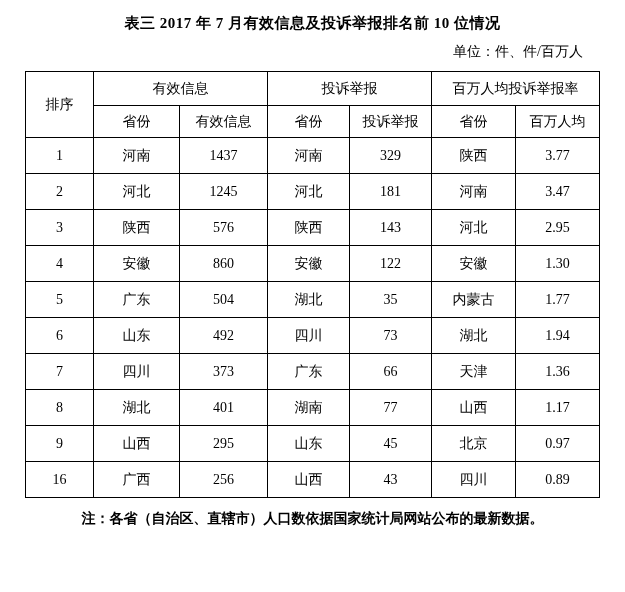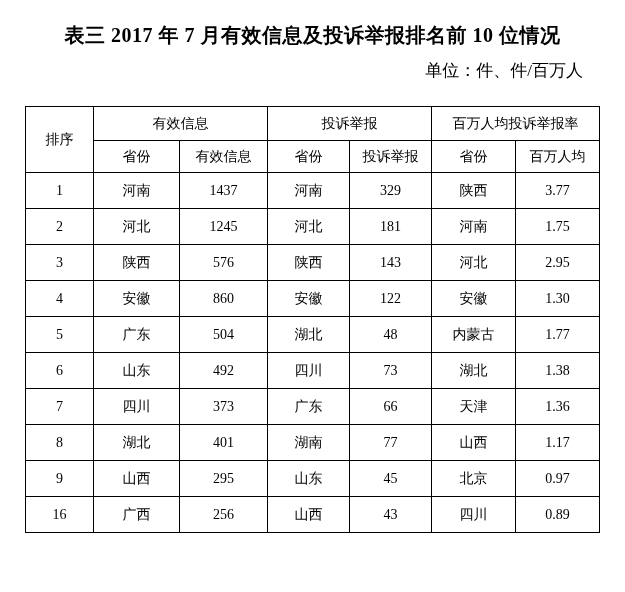--- a/index.html
+++ b/index.html
@@ -16,32 +16,32 @@
   }
   .page {
     position: relative;
     width: 625px;
     height: 592px;
     box-sizing: border-box;
     padding: 0 18px;
   }
   .doc-title {
     text-align: center;
-    font-size: 20px;
+    font-size: 15px;
     font-weight: bold;
     letter-spacing: 0.5px;
-    margin-top: 22px;
+    margin-top: 14px;
     margin-bottom: 10px;
     font-family: "Liberation Serif", "DejaVu Serif", serif;
   }
   .unit-line {
     text-align: right;
-    font-size: 17px;
+    font-size: 14px;
     padding-right: 24px;
-    margin-bottom: 24px;
+    margin-bottom: 10px;
     font-family: "Liberation Serif", "DejaVu Serif", serif;
   }
   table.data-table {
     border-collapse: collapse;
     width: 574px;
     margin: 0 auto;
     table-layout: fixed;
   }
   table.data-table th,
   table.data-table td {
@@ -130,21 +130,21 @@
         <td>陕西</td>
         <td class="num">3.77</td>
       </tr>
       <tr>
         <td class="num">2</td>
         <td>河北</td>
         <td class="num">1245</td>
         <td>河北</td>
         <td class="num">181</td>
         <td>河南</td>
-        <td class="num">1.75</td>
+        <td class="num">3.47</td>
       </tr>
       <tr>
         <td class="num">3</td>
         <td>陕西</td>
         <td class="num">576</td>
         <td>陕西</td>
         <td class="num">143</td>
         <td>河北</td>
         <td class="num">2.95</td>
       </tr>
@@ -155,32 +155,32 @@
         <td>安徽</td>
         <td class="num">122</td>
         <td>安徽</td>
         <td class="num">1.30</td>
       </tr>
       <tr>
         <td class="num">5</td>
         <td>广东</td>
         <td class="num">504</td>
         <td>湖北</td>
-        <td class="num">48</td>
+        <td class="num">35</td>
         <td>内蒙古</td>
         <td class="num">1.77</td>
       </tr>
       <tr>
         <td class="num">6</td>
         <td>山东</td>
         <td class="num">492</td>
         <td>四川</td>
         <td class="num">73</td>
         <td>湖北</td>
-        <td class="num">1.38</td>
+        <td class="num">1.94</td>
       </tr>
       <tr>
         <td class="num">7</td>
         <td>四川</td>
         <td class="num">373</td>
         <td>广东</td>
         <td class="num">66</td>
         <td>天津</td>
         <td class="num">1.36</td>
       </tr>
@@ -207,14 +207,15 @@
         <td>广西</td>
         <td class="num">256</td>
         <td>山西</td>
         <td class="num">43</td>
         <td>四川</td>
         <td class="num">0.89</td>
       </tr>
     </tbody>
   </table>
 
+  <div class="note">注：各省（自治区、直辖市）人口数依据国家统计局网站公布的最新数据。</div>
 
 </div>
 
 </body></html>

